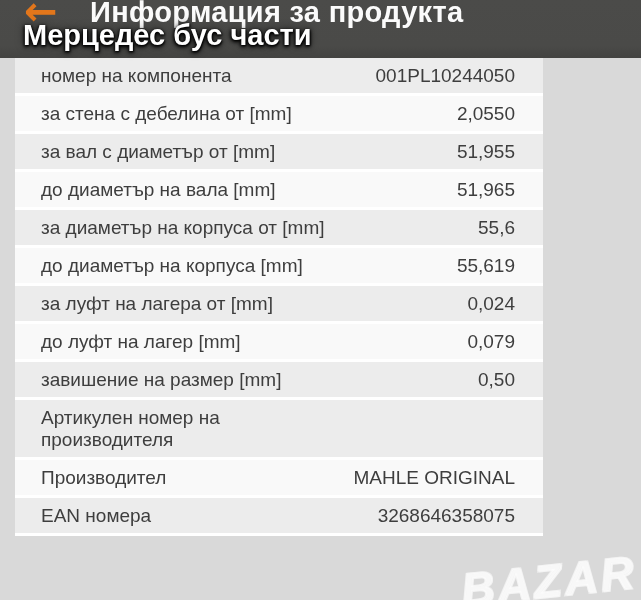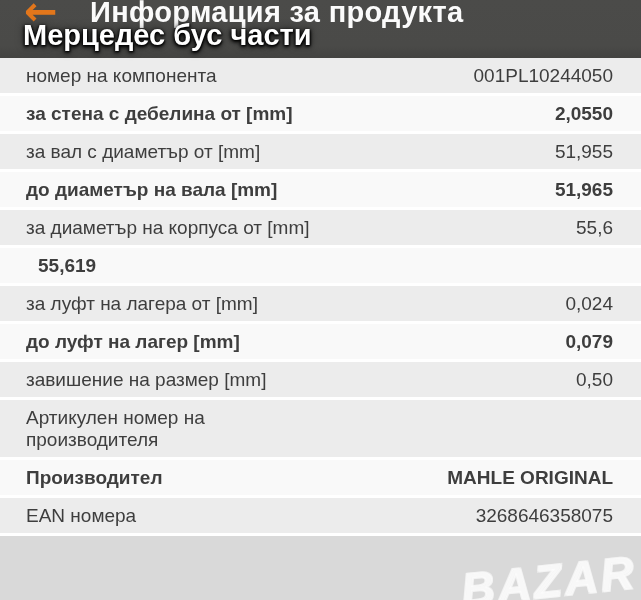--- a/index.html
+++ b/index.html
@@ -51,35 +51,35 @@
     font-size:29px;
     font-weight:bold;
     white-space:nowrap;
     text-shadow:
       0 2px 4px rgba(0,0,0,.9),
       1px 1px 2px rgba(0,0,0,.9),
       -1px 1px 3px rgba(0,0,0,.7),
       0 0 8px rgba(0,0,0,.6);
   }
   
-  .spec-table { width:641px; }
+  .spec-table { width:528px;margin-left:15px; }
   .row {
     display:flex;
     justify-content:space-between;
     align-items:flex-start;
     box-sizing:border-box;
     min-height:38px;
     padding:7px 28px 6px 26px;
     border-bottom:3px solid #ffffff;
     background:#ececec;
     color:#3e3e3e;
     font-size:19px;
     line-height:22px;
   }
-  .row.alt { background:#f9f9f9;font-weight:bold; }
+  .row.alt { background:#f9f9f9; }
   .row .label { max-width:292px; }
   .row .value { text-align:center; white-space:nowrap; padding-left:12px; }
   
   .logo-mark {
     position:absolute;
     right:4px;
     bottom:-8px;
     font-size:46px;
     font-weight:bold;
     font-style:italic;
@@ -121,20 +121,21 @@
     </div>
     <div class="row alt">
       <span class="label">до диаметър на вала [mm]</span>
       <span class="value">51,965</span>
     </div>
     <div class="row">
       <span class="label">за диаметър на корпуса от [mm]</span>
       <span class="value">55,6</span>
     </div>
     <div class="row alt">
+      <span class="label">до диаметър на корпуса [mm]</span>
       <span class="value">55,619</span>
     </div>
     <div class="row">
       <span class="label">за луфт на лагера от [mm]</span>
       <span class="value">0,024</span>
     </div>
     <div class="row alt">
       <span class="label">до луфт на лагер [mm]</span>
       <span class="value">0,079</span>
     </div>

